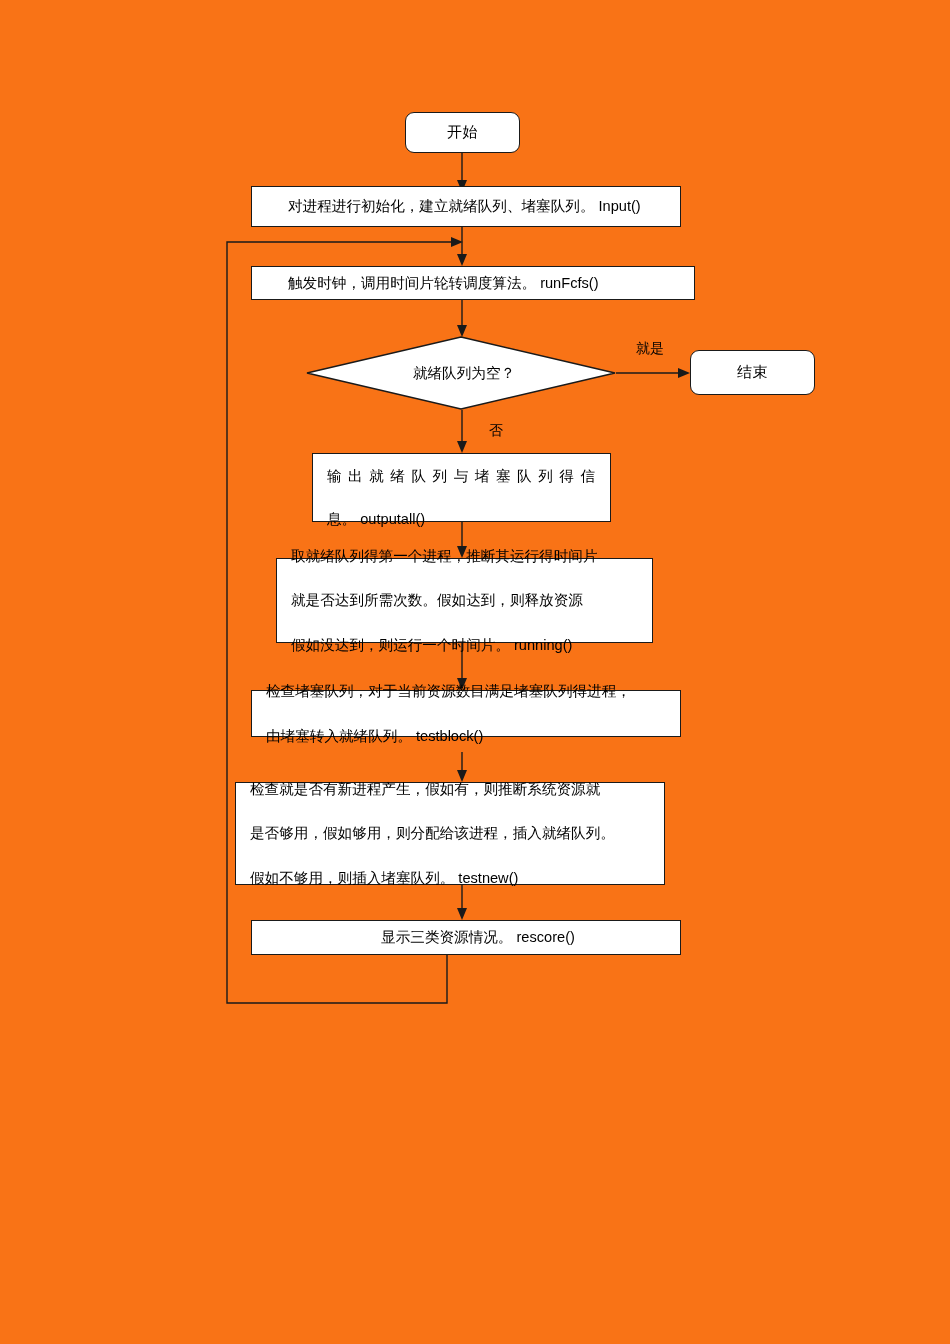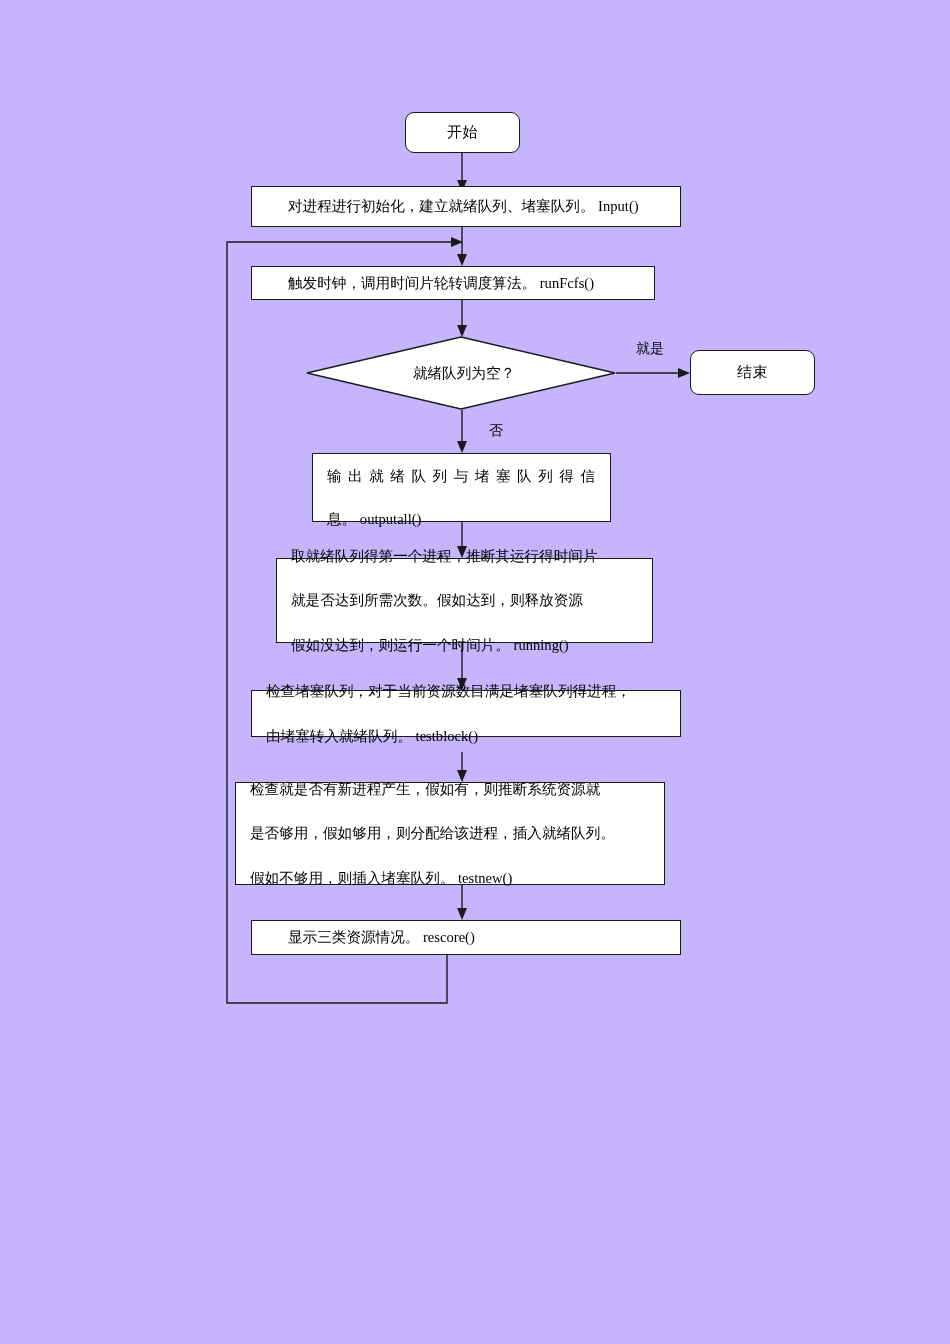--- a/index.html
+++ b/index.html
@@ -4,23 +4,23 @@
 <style>
   html, body {
     margin: 0;
     padding: 0;
     background: #ffffff;
   }
   #page {
     position: relative;
     width: 950px;
     height: 1344px;
-    background: #c4b5fd;
+    background: #f97316;
     overflow: hidden;
-    font-family: Liberation Serif, serif;
+    font-family: Liberation Sans, sans-serif;
     color: #000000;
   }
   .node {
     position: absolute;
     box-sizing: border-box;
     border: 1.3px solid #1a1a1a;
     background: #ffffff;
     display: flex;
     align-items: center;
   }
@@ -132,21 +132,21 @@
   </svg>
 
   <div class="node terminal" style="left:405px; top:112px; width:115px; height:41px;">
     <span class="label">开始</span>
   </div>
 
   <div class="node process single" style="left:251px; top:186px; width:430px; height:41px;">
     <span class="label">对进程进行初始化，建立就绪队列、堵塞队列。 Input()</span>
   </div>
 
-  <div class="node process single" style="left:251px; top:266px; width:404px; height:34px;align-items:flex-end;">
+  <div class="node process single" style="left:251px; top:266px; width:444px; height:34px;align-items:flex-end;">
     <span class="label">触发时钟，调用时间片轮转调度算法。 runFcfs()</span>
   </div>
 
   <div class="diamond-wrap" style="left:306px; top:336px; width:310px; height:74px;">
     <svg width="310" height="74" viewBox="0 0 310 74">
       <polygon points="155,1 309,37 155,73 1,37" fill="#ffffff" stroke="#1a1a1a" stroke-width="1.4"></polygon>
     </svg>
     <div class="diamond-text">就绪队列为空？</div>
   </div>
 
@@ -181,17 +181,17 @@
   </div>
 
   <div class="node process" style="left:235px; top:782px; width:430px; height:103px;">
     <span class="label">
       <span style="display:block">检查就是否有新进程产生，假如有，则推断系统资源就</span>
       <span style="display:block">是否够用，假如够用，则分配给该进程，插入就绪队列。</span>
       <span style="display:block">假如不够用，则插入堵塞队列。 testnew()</span>
     </span>
   </div>
 
-  <div class="node process single" style="left:251px; top:920px; width:430px; height:35px;">
+  <div class="node process single" style="left:251px; top:920px; width:430px; height:35px;justify-content:center;">
     <span class="label">显示三类资源情况。 rescore()</span>
   </div>
 
 </div>
 
 </body></html>

